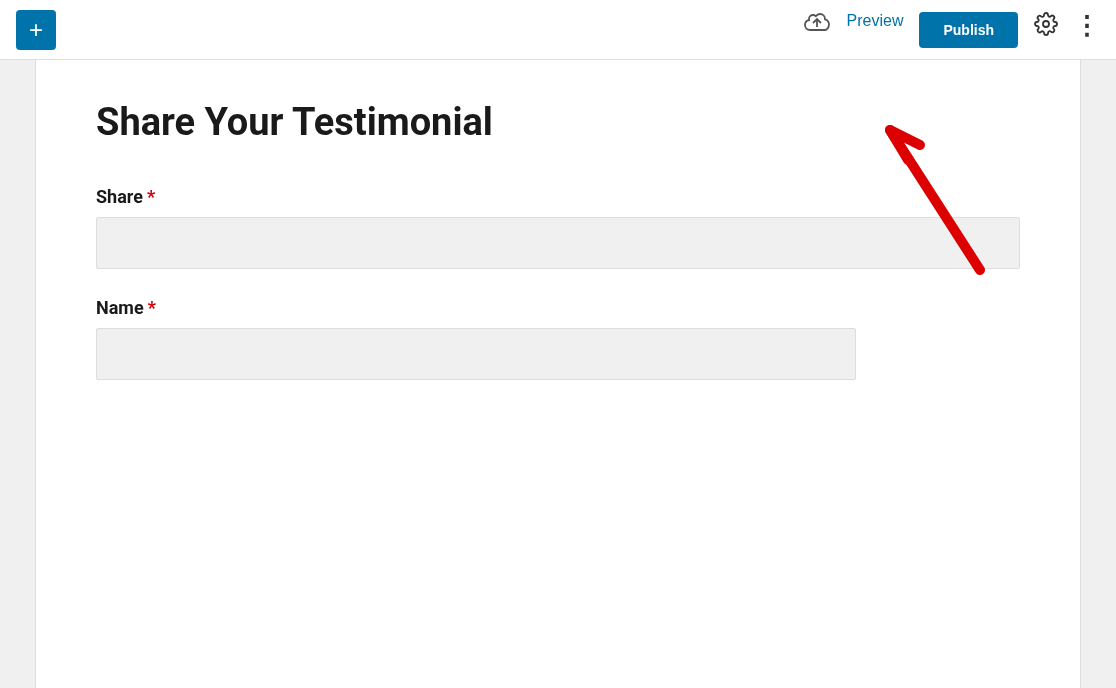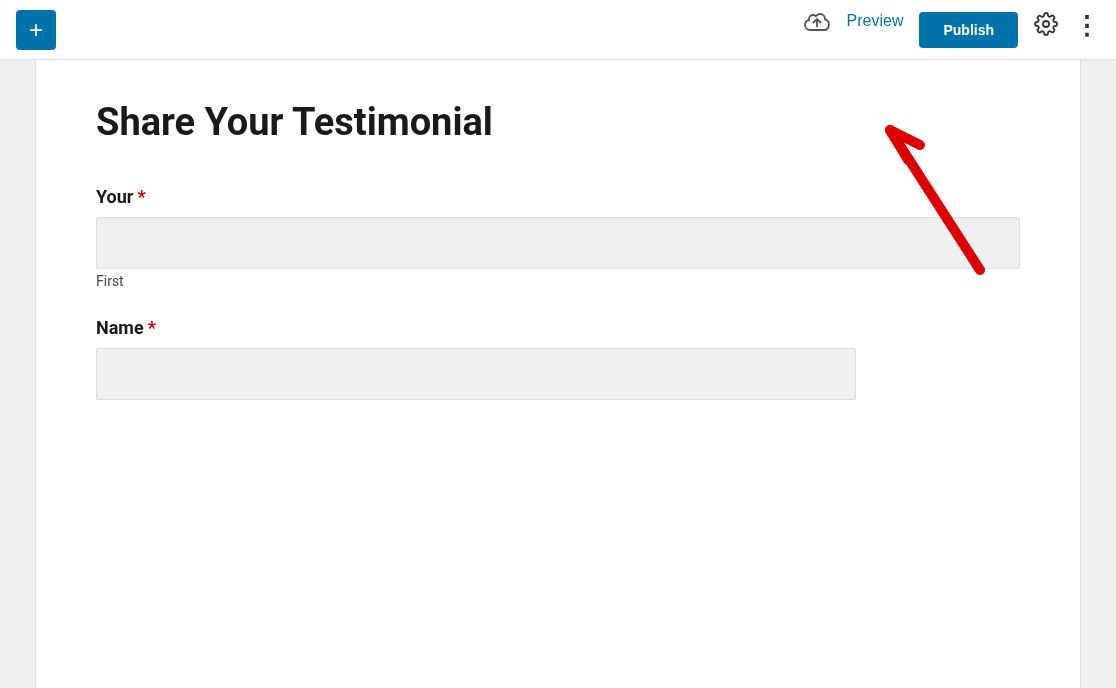--- a/index.html
+++ b/index.html
@@ -237,27 +237,26 @@
         <path d="M 120 180 L 30 40" stroke="#dd0000" stroke-width="10" stroke-linecap="round" fill="none"></path>
 
         <path d="M 30 40 L 60 55 M 30 40 L 48 70" stroke="#dd0000" stroke-width="10" stroke-linecap="round" fill="none"></path>
       </svg>
     </div>
 
     <h1 class="page-title">Share Your Testimonial</h1>
 
     <div class="form-group">
       <div class="form-label">
-        <span>Your</span>
+        <span>Share</span>
         <span class="required-star">*</span>
       </div>
       <div class="name-fields">
         <div class="name-field-group">
           <input type="text" class="form-input" style="">
-          <span class="field-hint">First</span>
         </div>
       </div>
     </div>
 
     <div class="form-group">
       <div class="form-label">
         <span>Name</span>
         <span class="required-star">*</span>
       </div>
       <input type="email" class="email-input" style="max-width: 760px;">

